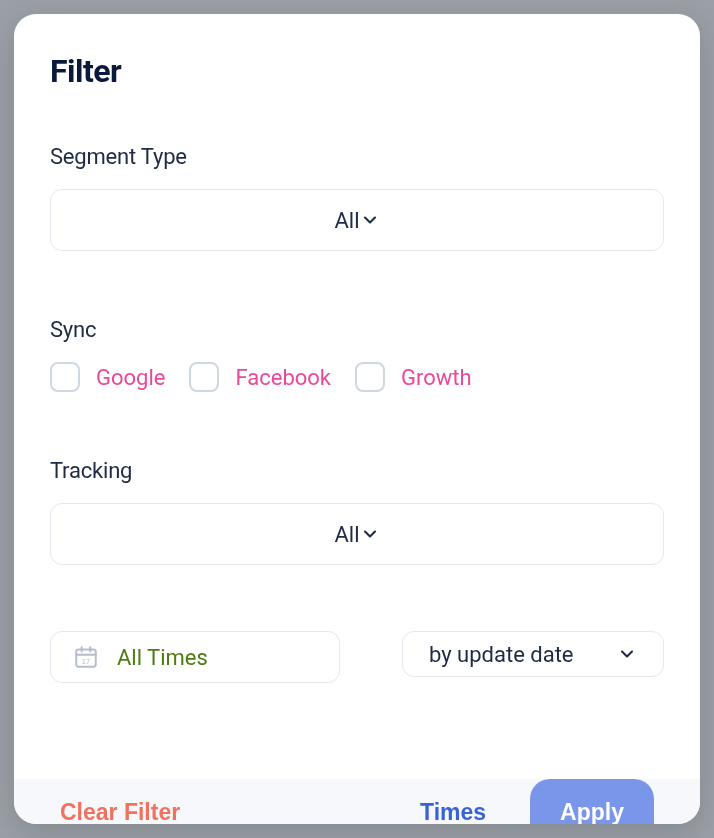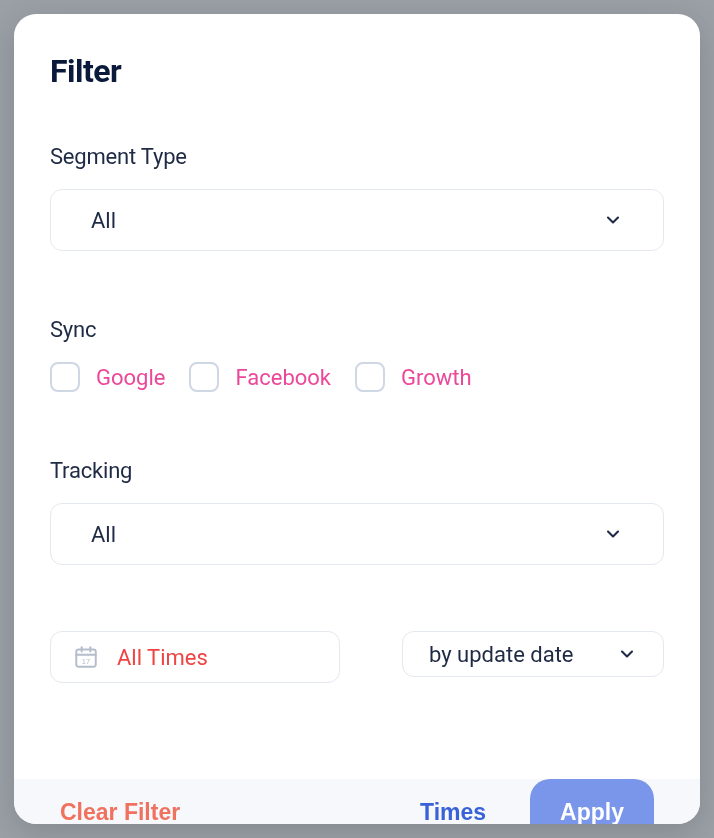--- a/index.html
+++ b/index.html
@@ -45,21 +45,21 @@
       font-weight: 400;
       letter-spacing: -0.2px;
     }
     .select {
       width: 100%;
       height: 62px;
       border: 1.5px solid #e4e8ef;
       border-radius: 12px;
       display: flex;
       align-items: center;
-      justify-content: space-between;
+      justify-content: center;
       padding: 0 40px;
       font-size: 22px;
       color: #1f2a44;
       background: #fff;
       cursor: pointer;
     }
     .chevron {
       width: 20px;
       height: 20px;
       flex-shrink: 0;
@@ -96,21 +96,21 @@
       border: 1.5px solid #e4e8ef;
       border-radius: 12px;
       display: flex;
       align-items: center;
       gap: 18px;
       padding: 0 22px;
       cursor: pointer;
       background: #fff;
     }
     .date-picker .placeholder {
-      color: #ef4444;
+      color: #4d7c0f;
       font-size: 22px;
     }
     .calendar-icon {
       width: 26px;
       height: 26px;
       flex-shrink: 0;
     }
     .date-select {
       flex: 1;
       height: 46px;

